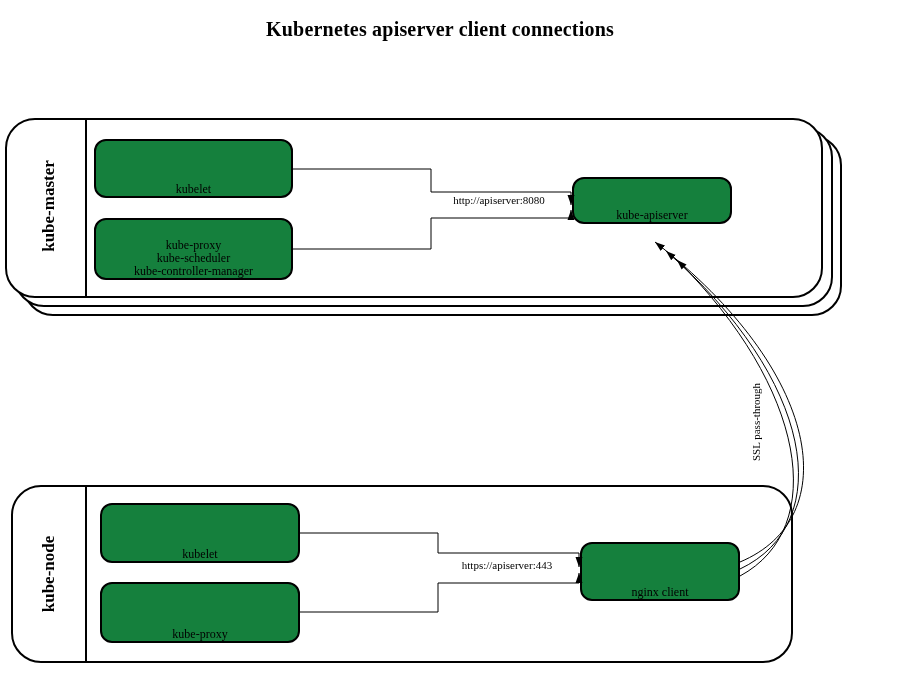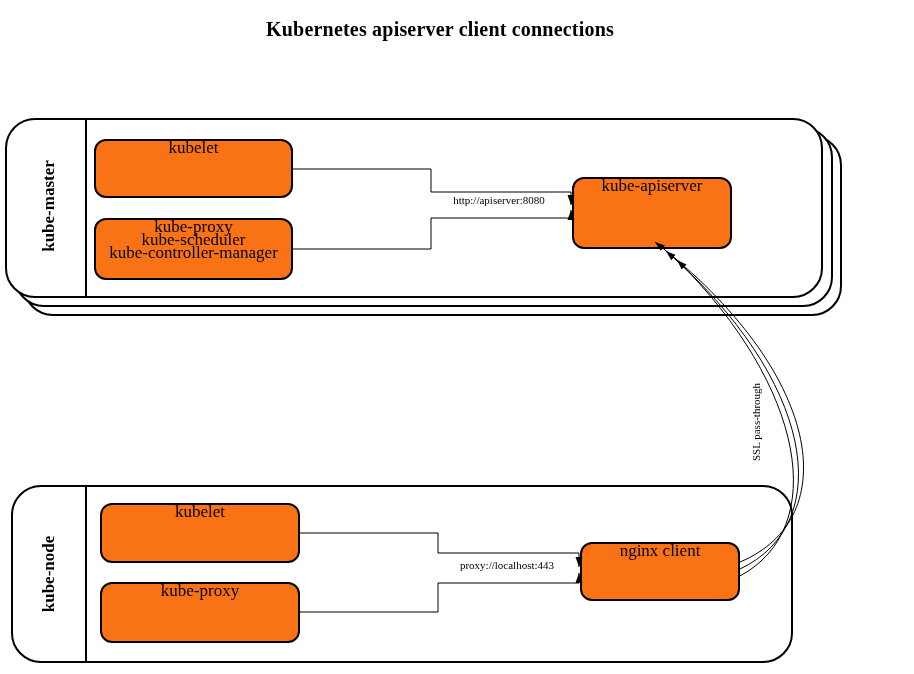--- a/index.html
+++ b/index.html
@@ -15,23 +15,23 @@
     position:absolute;background:#ffffff;border:2px solid #000;border-radius:30px;
     box-sizing:border-box;
   }
   .divider{position:absolute;width:0;border-left:2px solid #000;}
   .vlabel{
     position:absolute;width:140px;height:20px;display:flex;align-items:center;
     justify-content:center;font-weight:bold;font-size:17px;transform:rotate(-90deg);
     white-space:nowrap;
   }
   .node{
-    position:absolute;background:#f97316;border:2px solid #000;border-radius:12px;
-    box-sizing:border-box;display:flex;align-items:flex-start;justify-content:center;
-    font-size:17px;text-align:center;line-height:13px;
+    position:absolute;background:#15803d;border:2px solid #000;border-radius:12px;
+    box-sizing:border-box;display:flex;align-items:flex-end;justify-content:center;
+    font-size:12px;text-align:center;line-height:13px;
   }
   .node .lines span{display:block;}
   .edge-label{
     position:absolute;font-size:11px;text-align:center;white-space:nowrap;
   }
   .edge-label.rot{transform:rotate(-90deg);}
   svg.wires{position:absolute;left:0;top:0;pointer-events:none;}
 </style>
 </head>
 <body>
@@ -53,36 +53,36 @@
   <div class="node" style="left:94px;top:139px;width:199px;height:59px;">
     <span>kubelet</span>
   </div>
   <div class="node" style="left:94px;top:218px;width:199px;height:62px;">
     <span class="lines">
       <span>kube-proxy</span>
       <span>kube-scheduler</span>
       <span>kube-controller-manager</span>
     </span>
   </div>
-  <div class="node" style="left:572px;top:177px;width:160px;height:72px;">
+  <div class="node" style="left:572px;top:177px;width:160px;height:47px;">
     <span>kube-apiserver</span>
   </div>
 
   <div class="node" style="left:100px;top:503px;width:200px;height:60px;">
     <span>kubelet</span>
   </div>
   <div class="node" style="left:100px;top:582px;width:200px;height:61px;">
     <span>kube-proxy</span>
   </div>
   <div class="node" style="left:580px;top:542px;width:160px;height:59px;">
     <span>nginx client</span>
   </div>
 
   <div class="edge-label" style="left:439px;top:194px;width:120px;">http://apiserver:8080</div>
-  <div class="edge-label" style="left:447px;top:559px;width:120px;">proxy://localhost:443</div>
+  <div class="edge-label" style="left:447px;top:559px;width:120px;">https://apiserver:443</div>
   <div class="edge-label rot" style="left:701px;top:416px;width:110px;">SSL pass-through</div>
 
   <svg class="wires" width="914" height="674" viewBox="0 0 914 674">
     <defs>
       <marker id="arrow" viewBox="0 0 10 10" refX="10" refY="5" markerWidth="10" markerHeight="10" orient="auto">
         <path d="M0,1.5 L10,5 L0,8.5 z" fill="#000"></path>
       </marker>
     </defs>
     <g stroke="#000" stroke-width="1" fill="none">
 

